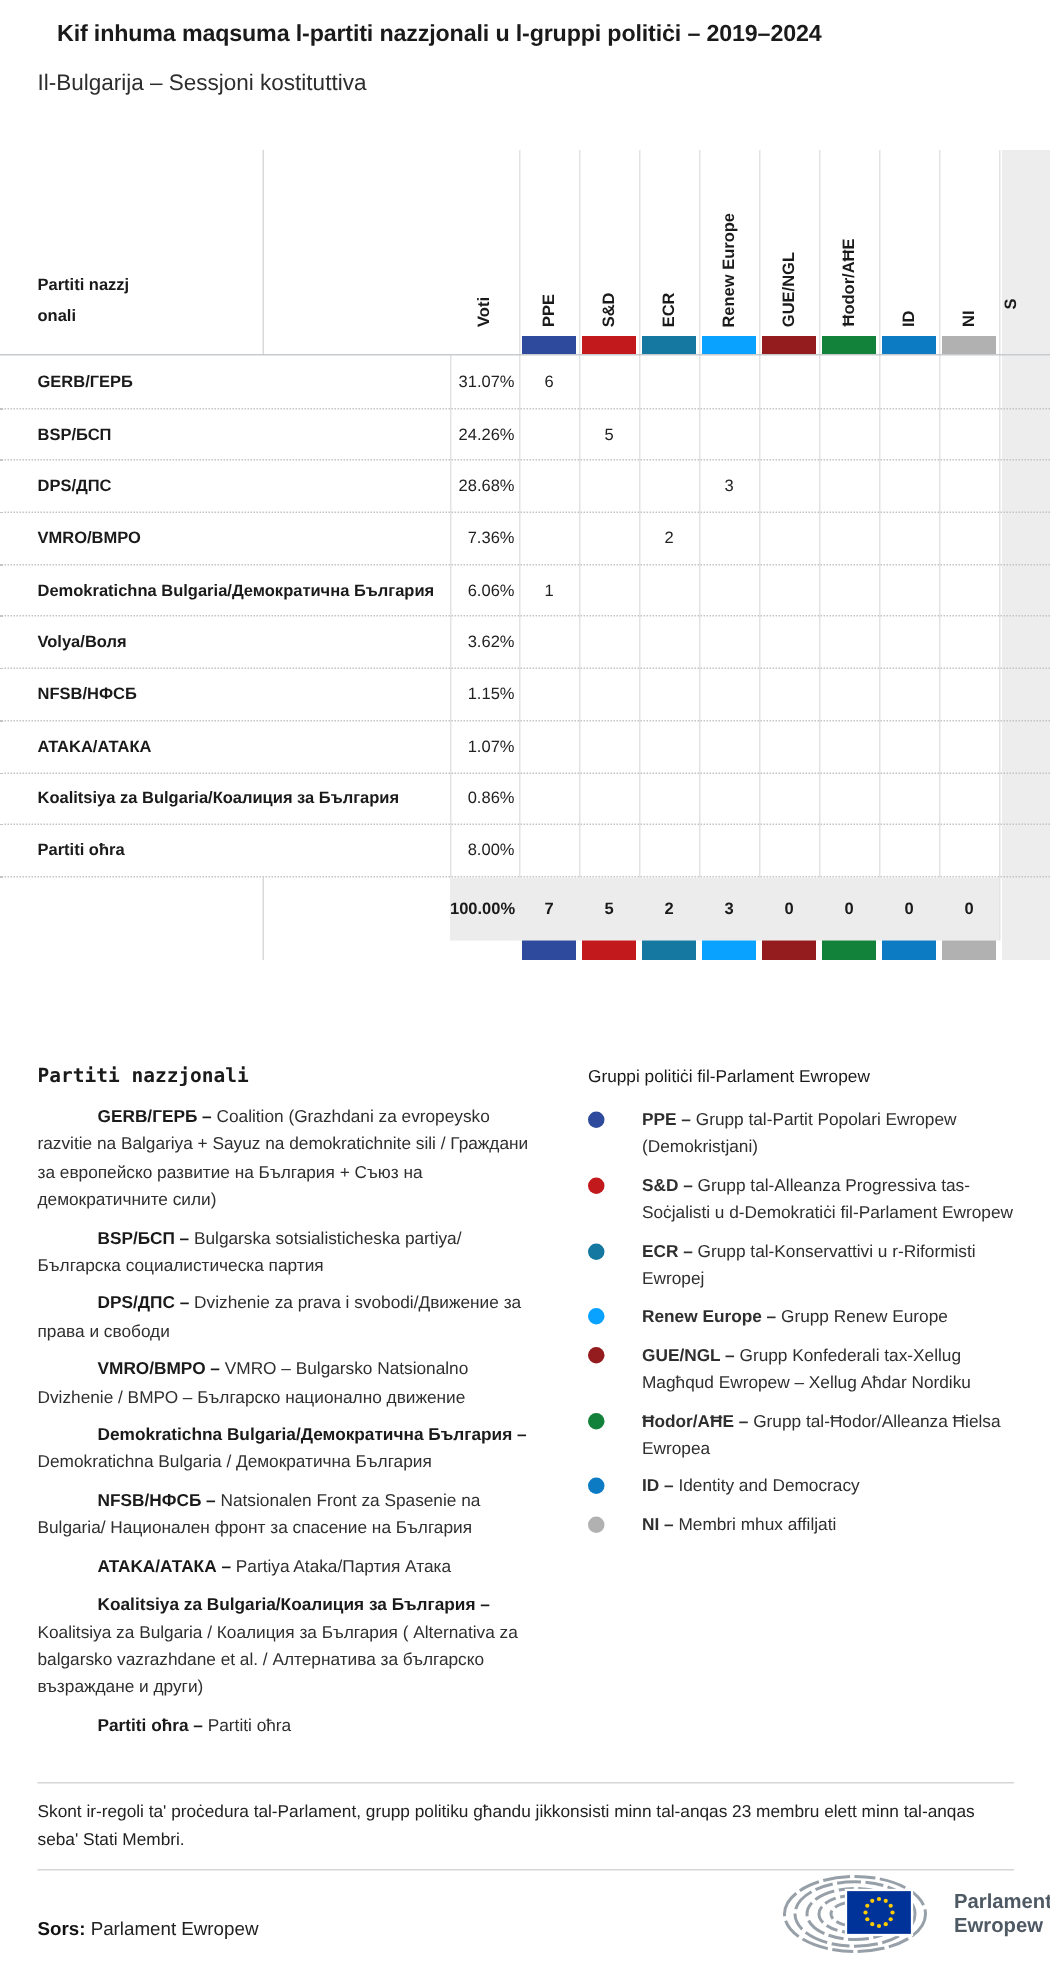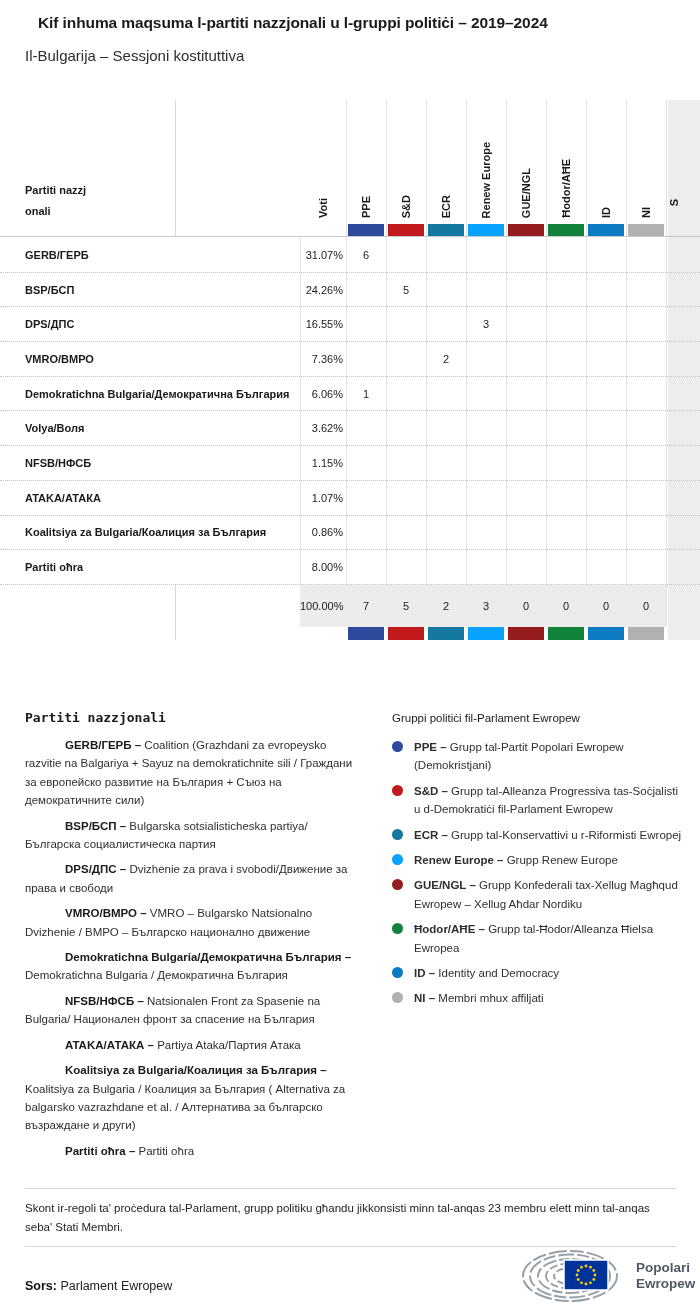--- a/index.html
+++ b/index.html
@@ -22,31 +22,31 @@
   .col-label{position:absolute;bottom:18px;display:flex;justify-content:center;font-size:11px;font-weight:700;}
   .col-label span{writing-mode:vertical-rl;transform:rotate(180deg);white-space:nowrap;}
   .hbar{position:absolute;top:124px;height:12px;width:36px;}
   .rows{position:absolute;left:0;top:138px;width:700px;}
   .row{display:flex;align-items:center;height:34.7px;box-sizing:border-box;border-bottom:1px dotted #c4c4c4;}
   .c-name{width:300px;box-sizing:border-box;padding-left:25px;font-size:11px;font-weight:700;white-space:nowrap;overflow:hidden;}
   .c-voti{width:46px;box-sizing:border-box;text-align:right;padding-right:3px;font-size:11px;color:#222;}
   .c-seat{width:40px;text-align:center;font-size:11px;color:#222;}
   .trow{position:absolute;left:0;top:485px;width:700px;height:42px;display:flex;align-items:center;}
   .trow-bg{position:absolute;left:300px;top:0;width:366px;height:42px;background:#ececec;}
-  .trow .c-voti,.trow .c-seat{font-weight:400;color:#1a1a1a;position:relative;}
+  .trow .c-voti,.trow .c-seat{font-weight:700;color:#1a1a1a;position:relative;}
   .tbar{position:absolute;top:527px;height:13px;width:36px;}
 
   
   #legend-left{position:absolute;left:25px;top:710px;width:333px;}
   .ll-title{font-family:"DejaVu Sans Mono",monospace;font-weight:700;font-size:13px;margin:0 0 11px 0;}
   .litem{font-size:11.5px;line-height:18.4px;margin:0 0 7px 0;color:#2f2f2f;}
   .litem b{color:#1a1a1a;margin-left:40px;}
   #legend-right{position:absolute;left:392px;top:712px;width:292px;}
   .lr-title{font-size:11.5px;font-weight:400;margin:0 0 14px 0;}
-  .gitem{display:flex;gap:11px;margin:0 0 7px 0;font-size:11.5px;line-height:18.4px;color:#2f2f2f;}
+  .gitem{display:flex;gap:25px;margin:0 0 7px 0;font-size:11.5px;line-height:18.4px;color:#2f2f2f;}
   .dot{width:11px;height:11px;border-radius:50%;flex:none;margin-top:3px;}
 
   
   .hr{position:absolute;left:25px;width:651px;height:1px;background:#d6d6d6;}
   .note{position:absolute;left:25px;top:1199px;width:655px;font-size:11.5px;line-height:19px;color:#222;}
   .source{position:absolute;left:25px;top:1279px;font-size:12.5px;color:#222;}
   .source b{color:#111;}
   #logo{position:absolute;left:520px;top:1250px;display:flex;align-items:center;gap:8px;}
   #logo-text{font-weight:700;font-size:13.5px;line-height:16.5px;color:#4e5963;}
 </style>
@@ -138,21 +138,21 @@
         <div class="c-seat">5</div>
         <div class="c-seat"></div>
         <div class="c-seat"></div>
         <div class="c-seat"></div>
         <div class="c-seat"></div>
         <div class="c-seat"></div>
         <div class="c-seat"></div>
       </div>
       <div class="row">
         <div class="c-name">DPS/ДПС</div>
-        <div class="c-voti">16.55%</div>
+        <div class="c-voti">28.68%</div>
         <div class="c-seat"></div>
         <div class="c-seat"></div>
         <div class="c-seat"></div>
         <div class="c-seat">3</div>
         <div class="c-seat"></div>
         <div class="c-seat"></div>
         <div class="c-seat"></div>
         <div class="c-seat"></div>
       </div>
       <div class="row">
@@ -339,18 +339,18 @@
           <circle cx="70.5" cy="32.8" r="1.4"></circle>
         <circle cx="66" cy="34" r="1.4"></circle>
           <circle cx="61.5" cy="32.8" r="1.4"></circle>
           <circle cx="58.2" cy="29.5" r="1.4"></circle>
         <circle cx="57" cy="25" r="1.4"></circle>
           <circle cx="58.2" cy="20.5" r="1.4"></circle>
           <circle cx="61.5" cy="17.2" r="1.4"></circle>
       </g>
     </svg>
     <div id="logo-text">
-      <div>Popolari</div>
+      <div>Parlament</div>
       <div>Ewropew</div>
     </div>
   </div>
 
 </div>
 
 </body></html>

